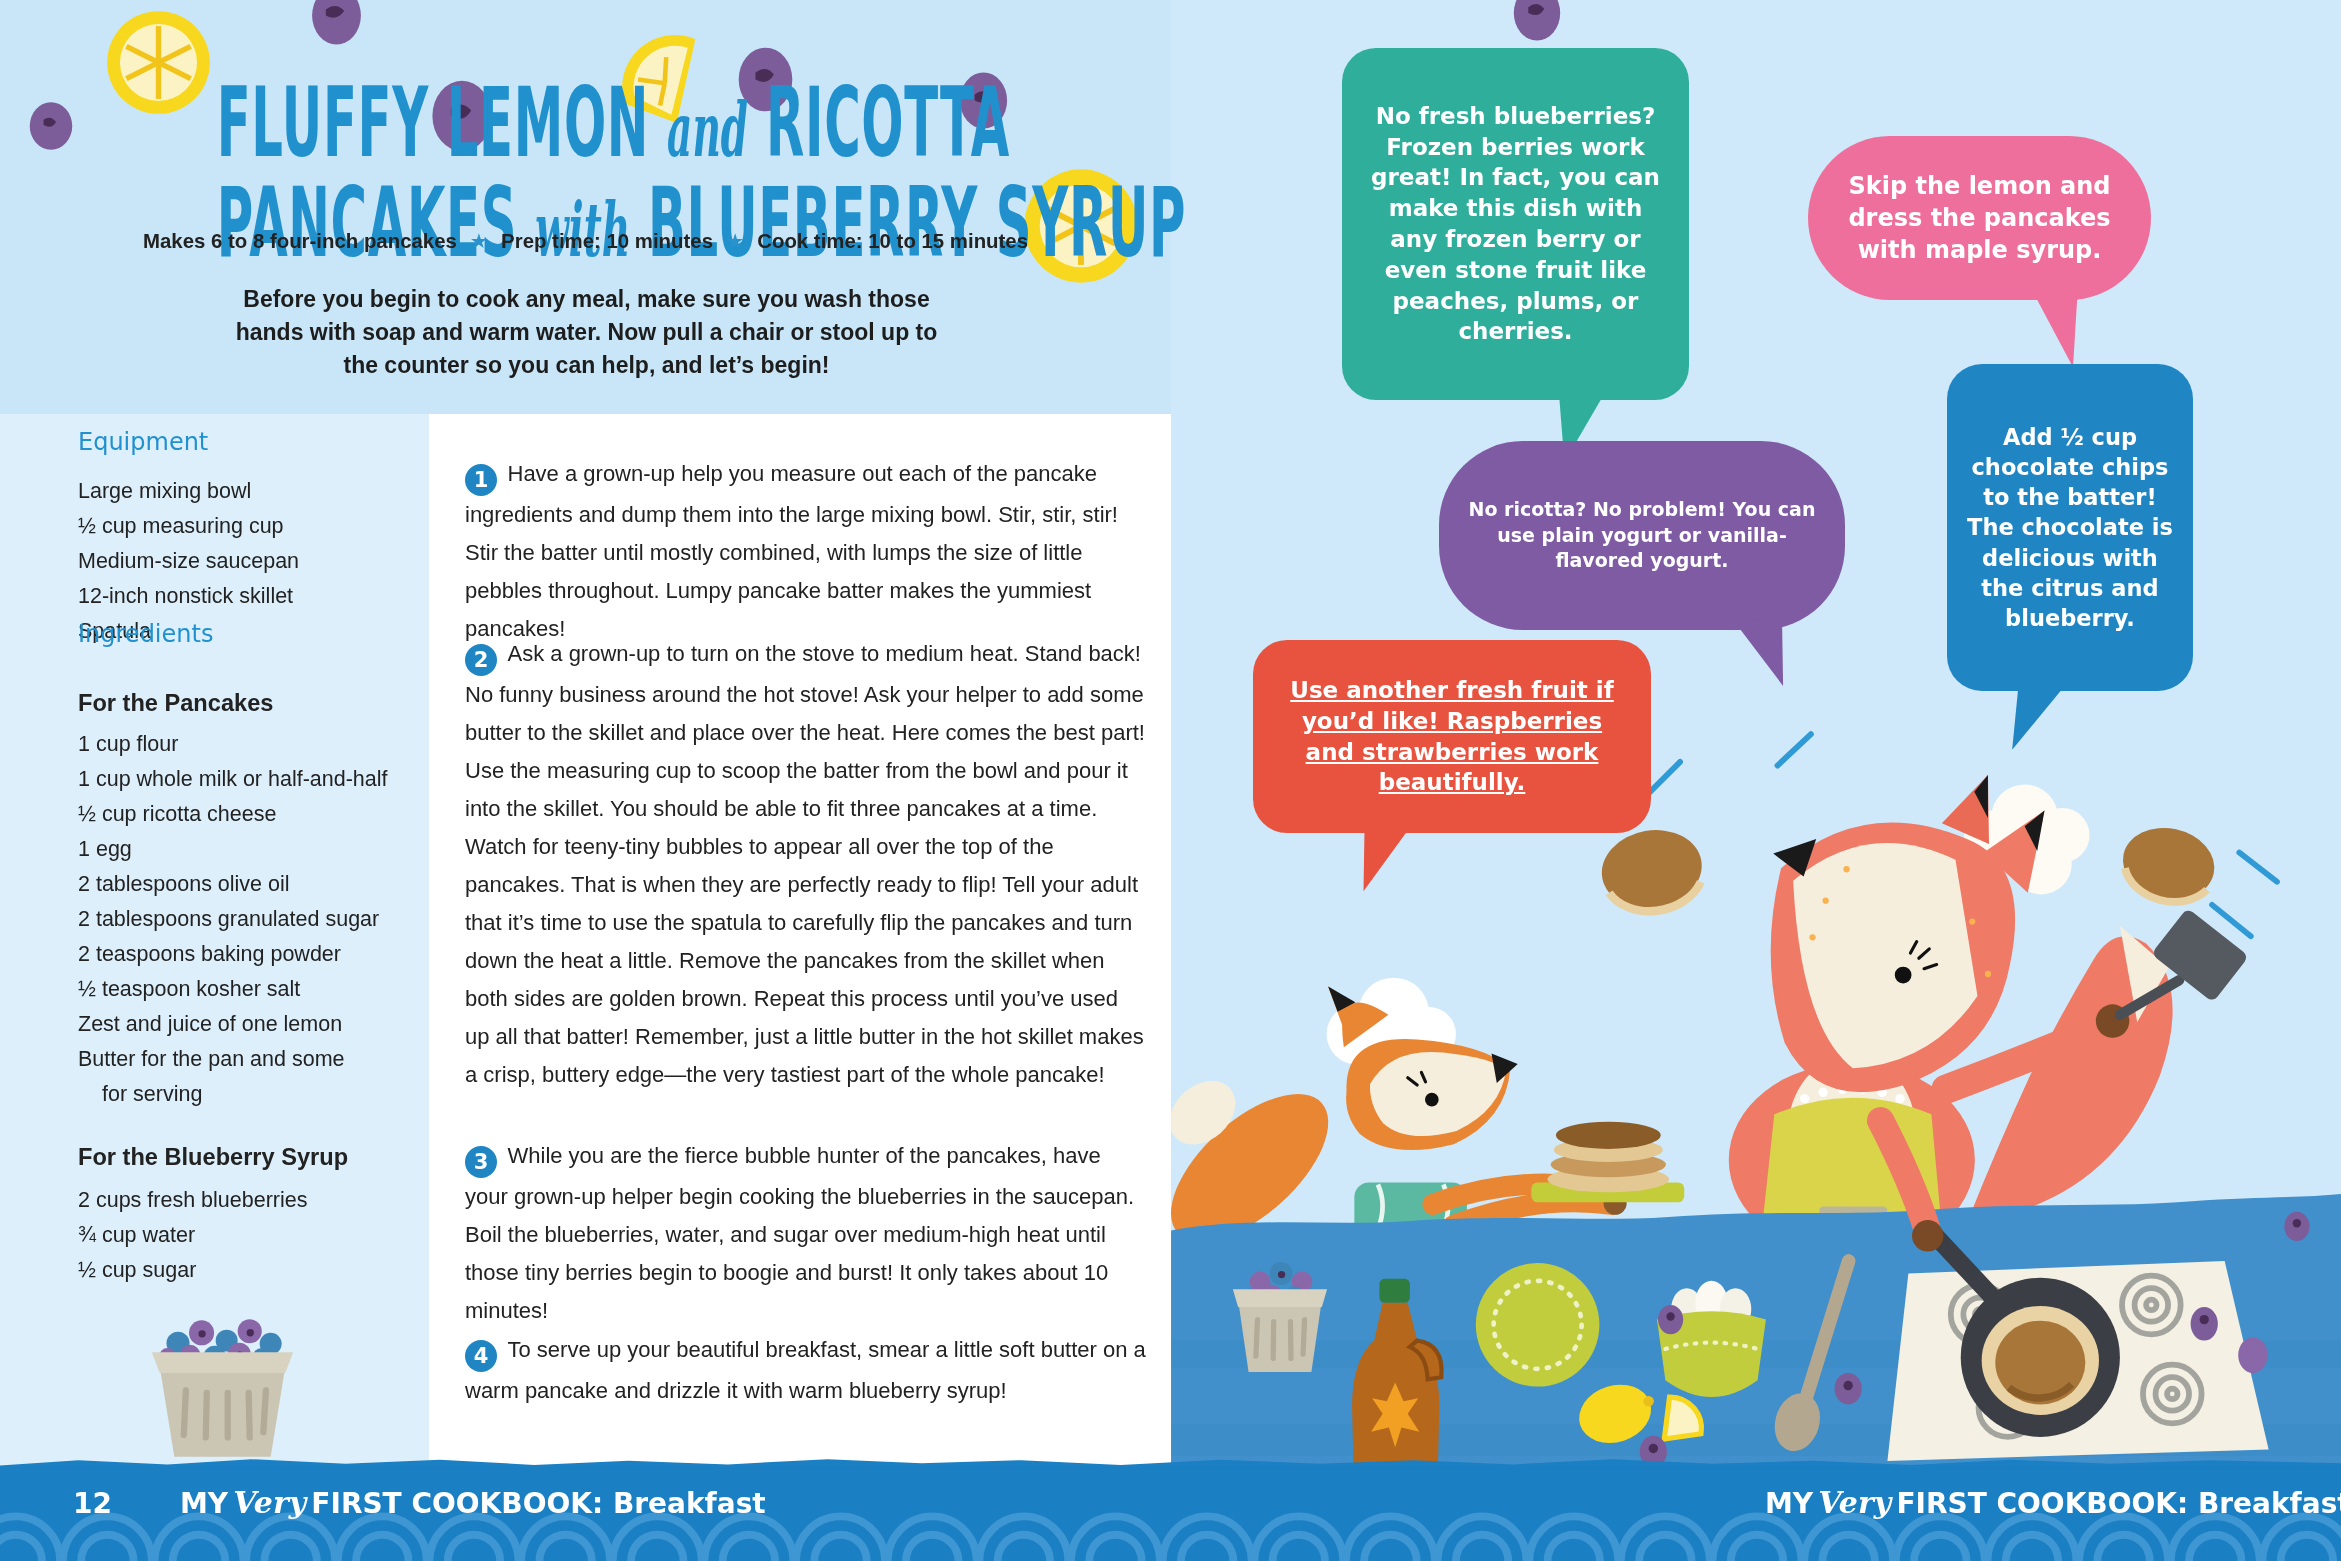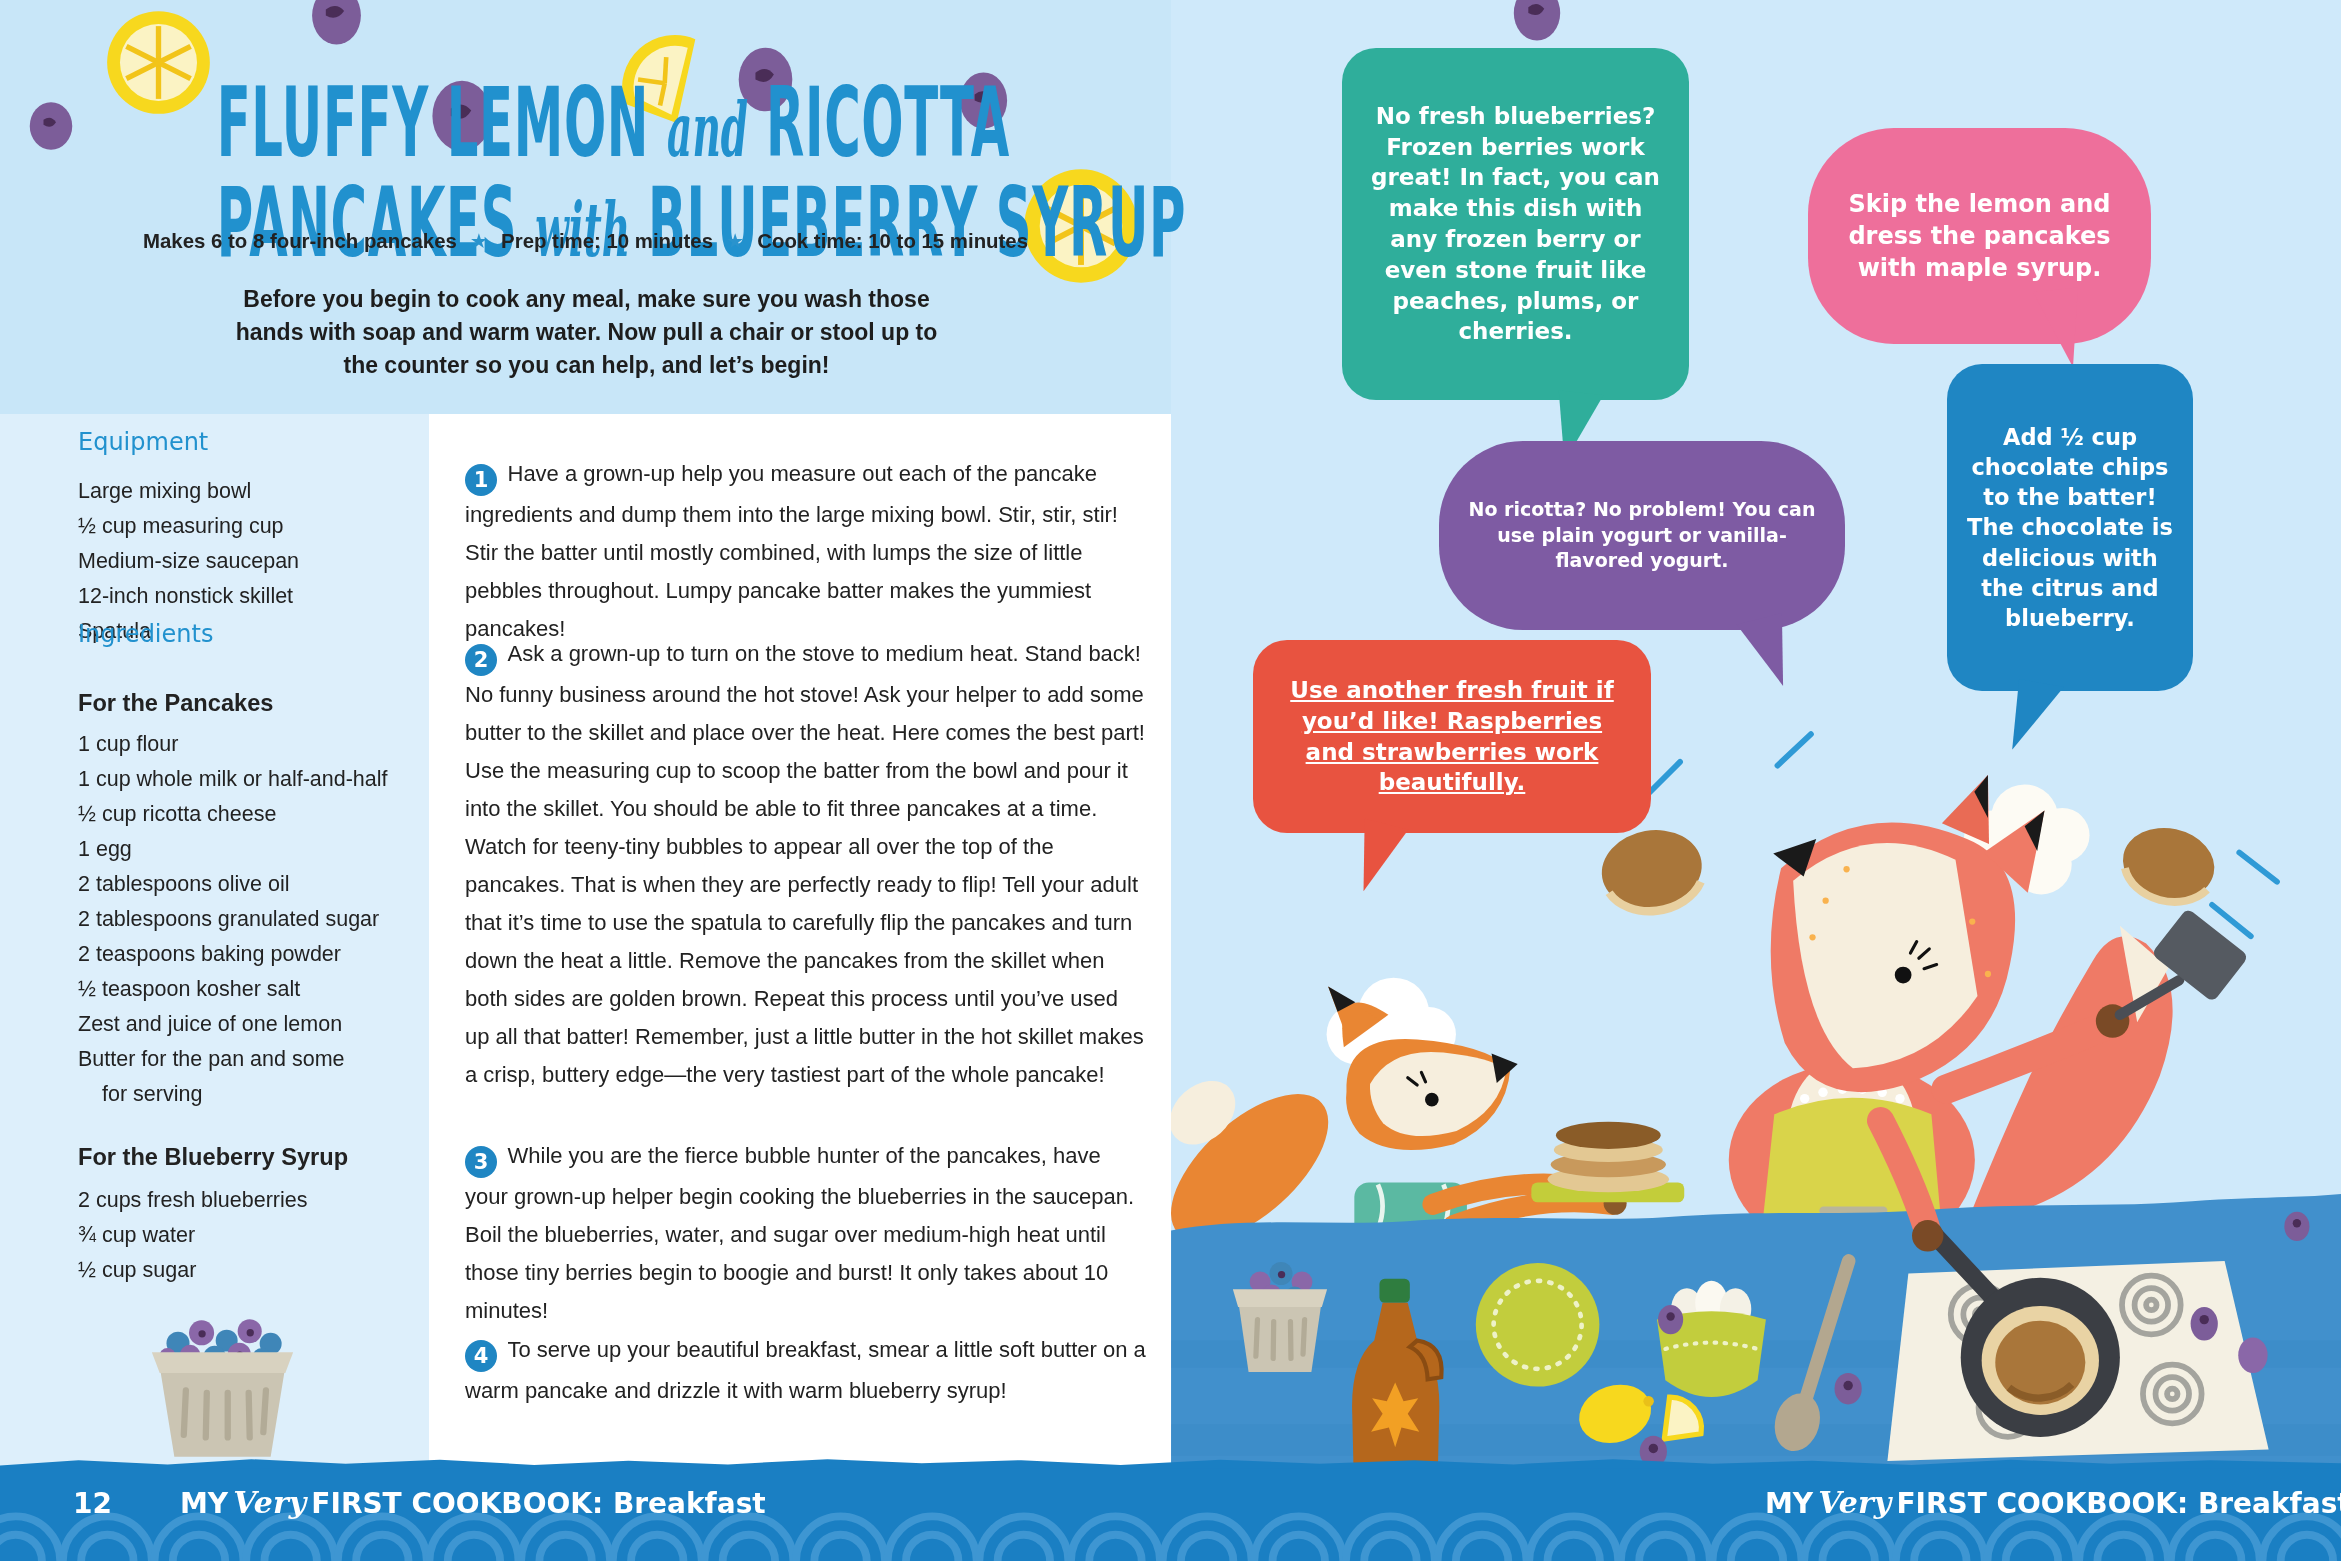--- a/index.html
+++ b/index.html
@@ -37,21 +37,21 @@
       border-radius:50%;background:#1f86c3;color:#fff;font-weight:bold;font-size:21px;
       font-family:"DejaVu Sans",sans-serif;margin-right:10.5px;vertical-align:-6.3px;}
 
   
   .bubble{color:#fff;font-weight:bold;text-align:center;font-family:"DejaVu Sans",sans-serif;
       display:flex;align-items:center;justify-content:center;box-sizing:border-box;
       padding:21px 25px;line-height:1.34;}
   .tail{position:absolute;width:55px;height:71px;}
   #bubble-teal{left:1342px;top:48px;width:347px;height:352px;background:#2fae9b;border-radius:34px;font-size:23px;}
   #tail-teal{left:1545px;top:392px;background:#2fae9b;clip-path:polygon(18% 0,100% 0,42% 100%);transform:rotate(6deg);}
-  #bubble-pink{left:1808px;top:128px;width:343px;height:216px;background:#ee6f9b;border-radius:86px;font-size:24px;}
+  #bubble-pink{left:1808px;top:136px;width:343px;height:164px;background:#ee6f9b;border-radius:86px;font-size:24px;}
   #tail-pink{left:2037px;top:289px;background:#ee6f9b;clip-path:polygon(0 0,82% 0,58% 100%);transform:rotate(-6deg);height:79px;}
   #bubble-purple{left:1439px;top:441px;width:406px;height:189px;background:#7e5ba3;border-radius:84px;font-size:19px;}
   #tail-purple{left:1739px;top:618px;background:#7e5ba3;clip-path:polygon(10% 0,95% 0,65% 100%);transform:rotate(-14deg);}
   #bubble-blue{left:1947px;top:364px;width:246px;height:327px;background:#1f86c3;border-radius:35px;font-size:22.5px;padding:19px 18px;}
   #tail-blue{left:2006px;top:682px;background:#1f86c3;clip-path:polygon(12% 0,95% 0,22% 100%);transform:rotate(10deg);}
   #bubble-red{left:1253px;top:640px;width:398px;height:193px;background:#e85340;border-radius:34px;font-size:23px;text-decoration:underline;}
   #tail-red{left:1351px;top:823px;background:#e85340;clip-path:polygon(8% 0,90% 0,38% 100%);transform:rotate(14deg);}
 
   
   #footer-band{left:0;top:1466px;width:2342px;height:95px;background:#1a7fc3;}

